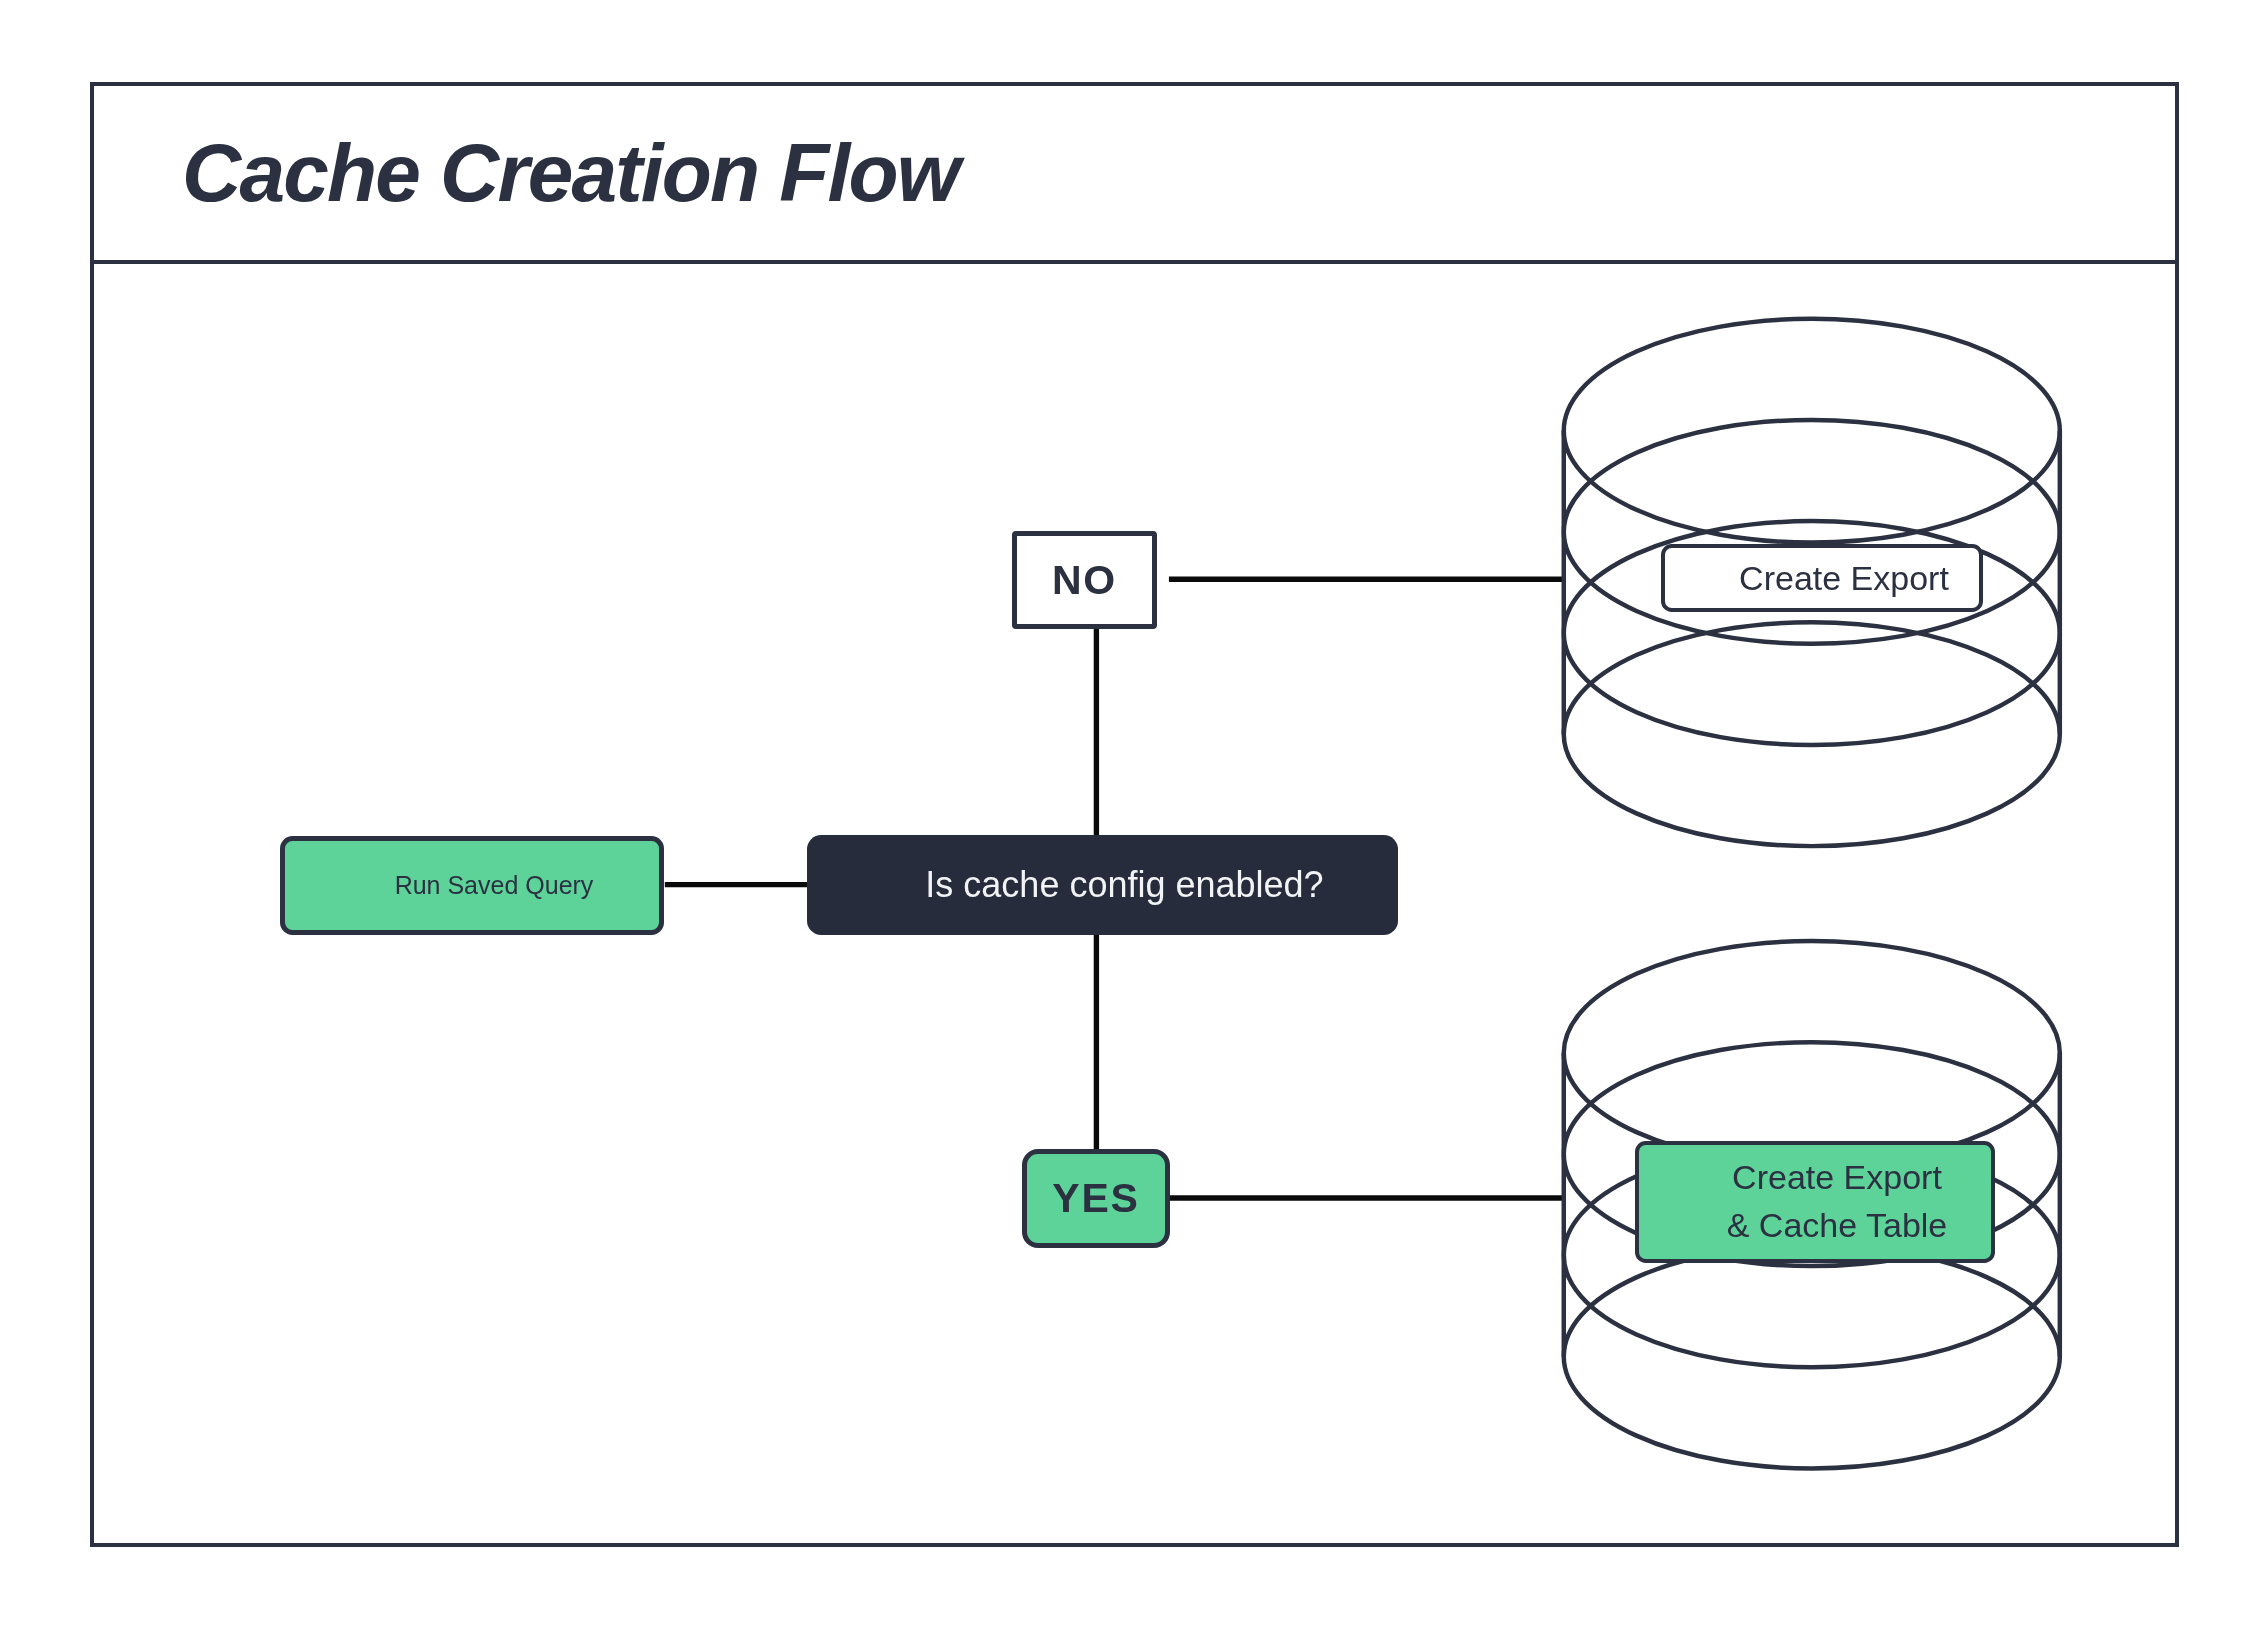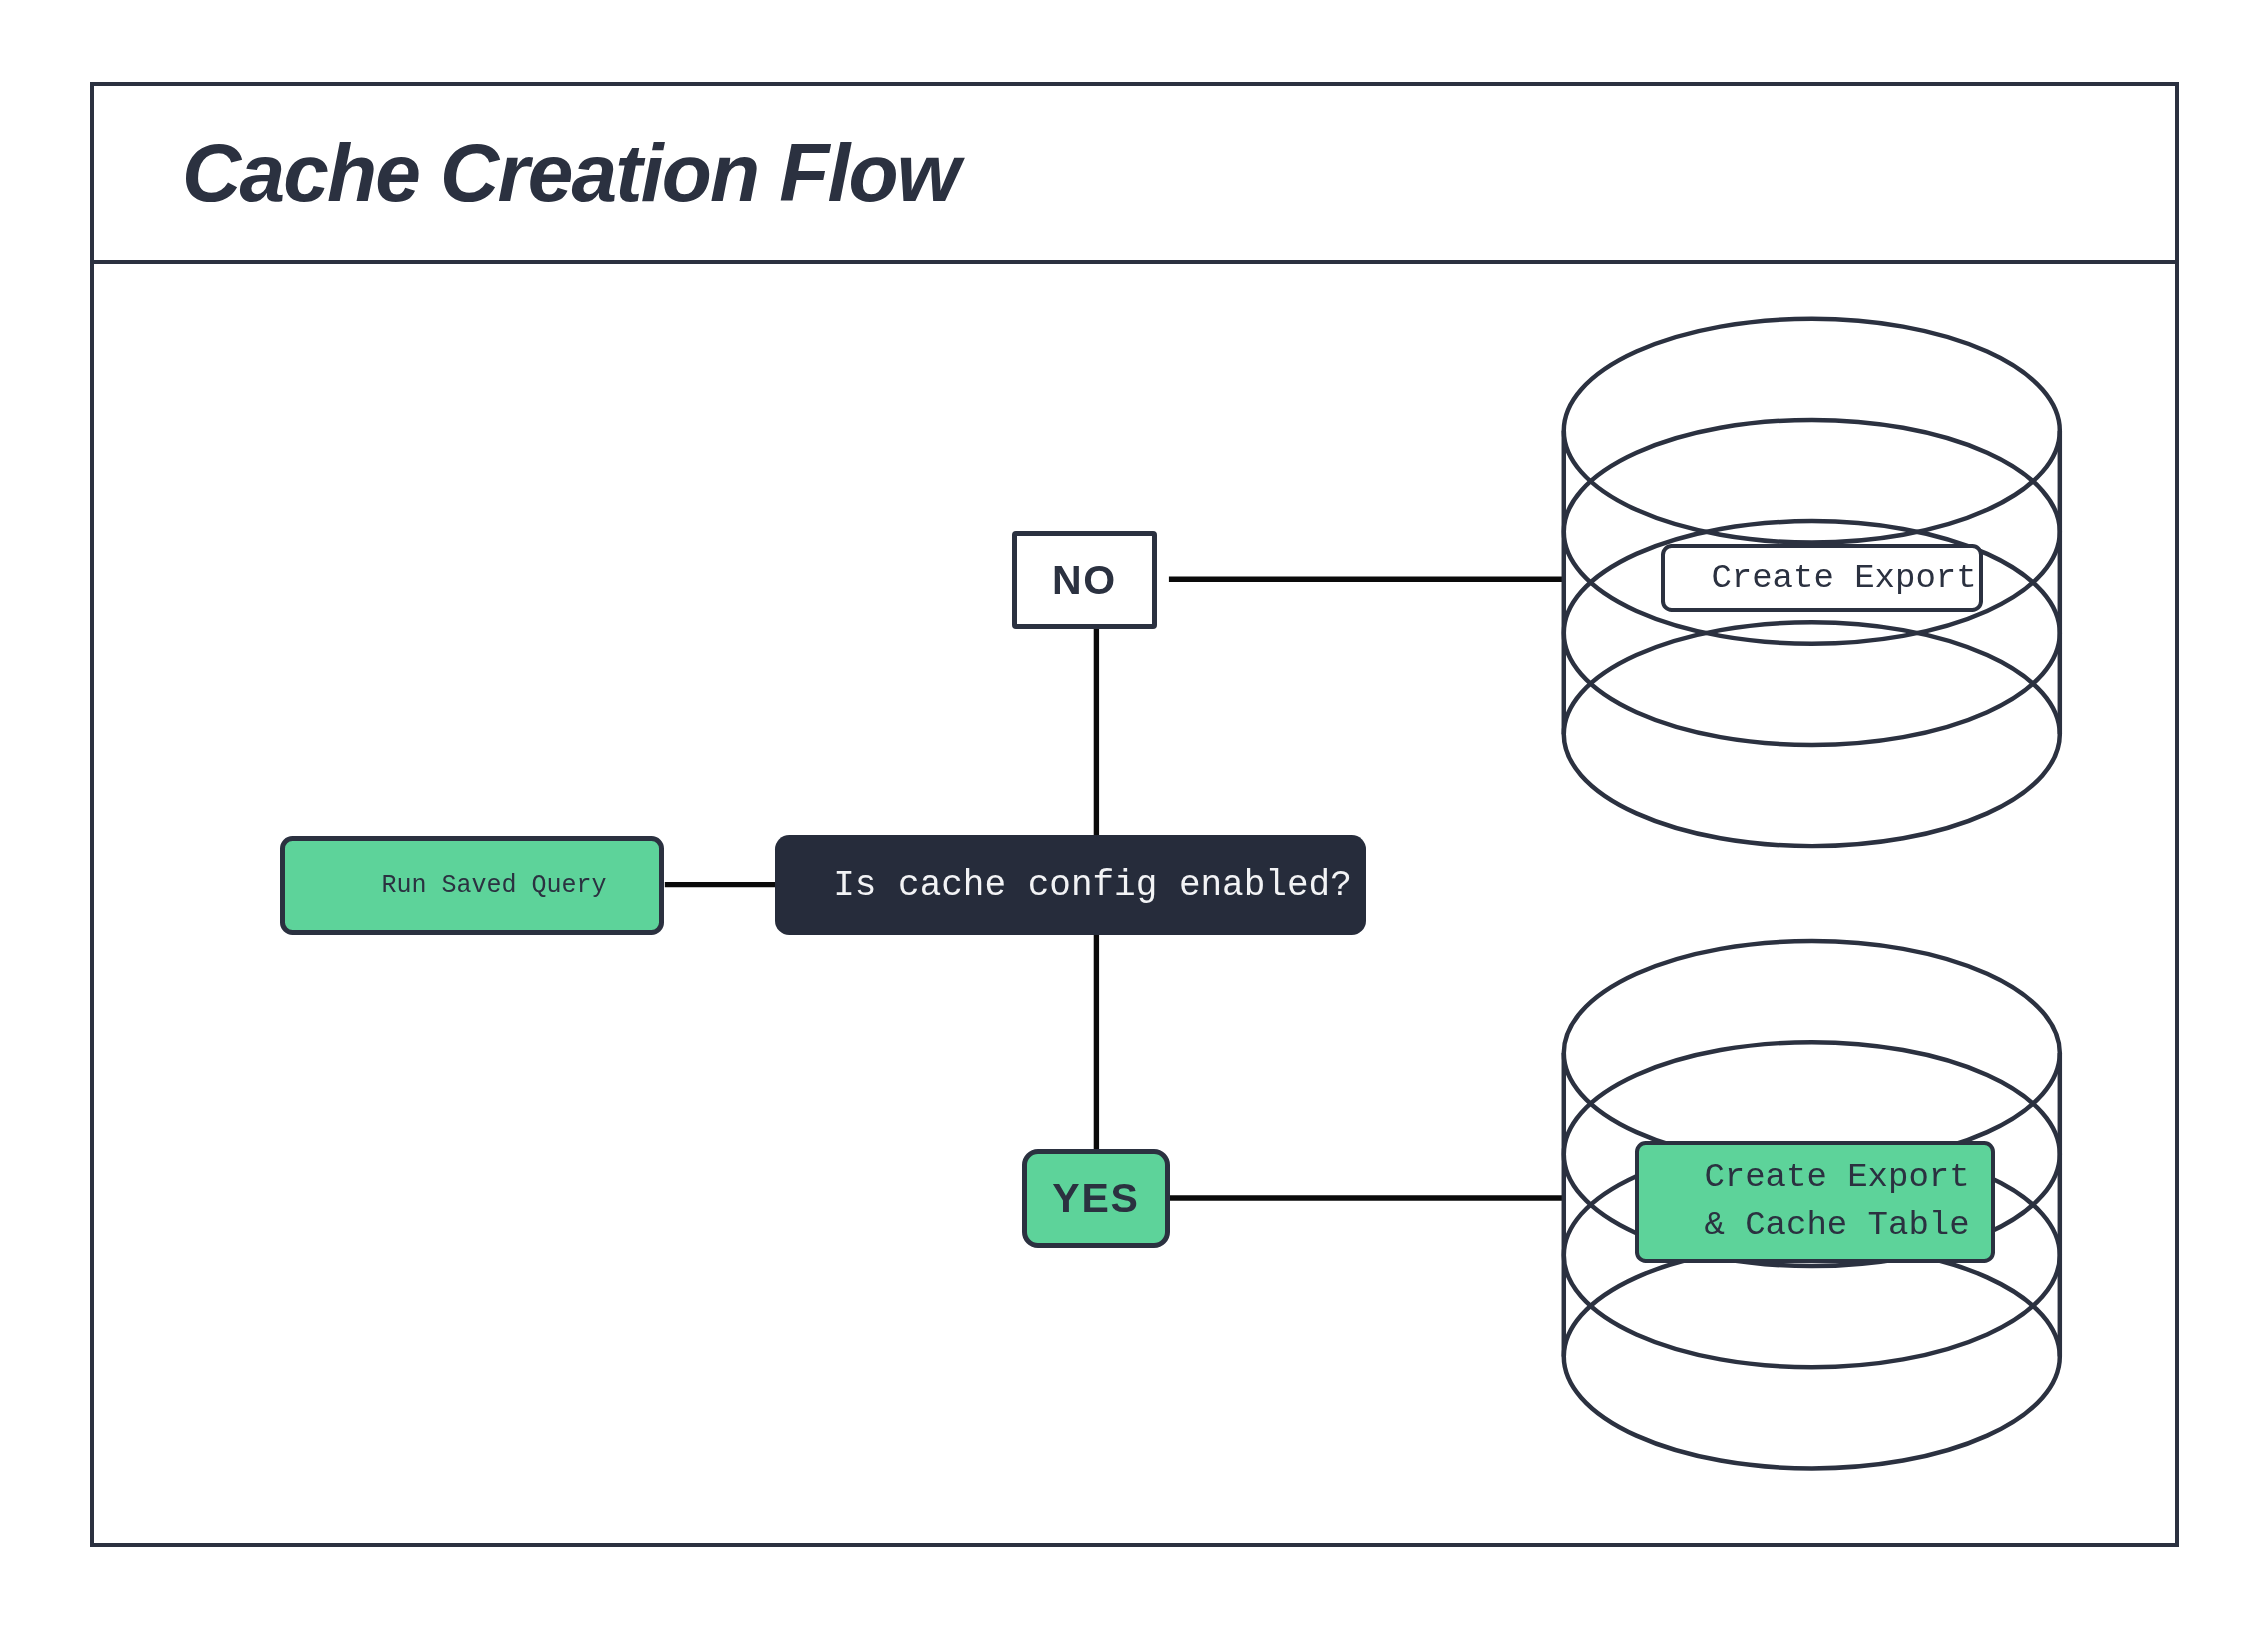--- a/index.html
+++ b/index.html
@@ -44,30 +44,30 @@
 
   .node {
     position: absolute;
     box-sizing: border-box;
     display: flex;
     align-items: center;
     justify-content: center;
     text-align: center;
     color: var(--ink, #2b3140);
   }
-  .mono { font-family: Liberation Mono, monospace; padding-left: 44px; }
+  .mono { font-family: Liberation Sans, sans-serif; padding-left: 44px; }
   .node-start {
     left: 280px; top: 836px; width: 384px; height: 99px;
     background: var(--node-green-bg, #5dd39a);
     border: 5.4px solid var(--ink, #2b3140);
     border-radius: 12.5px;
     font-size: 25px;
   }
   .node-decision {
-    left: 775px; top: 835px; width: 591px; height: 100px;
+    left: 807px; top: 835px; width: 591px; height: 100px;
     background: var(--node-dark-bg, #262c3b);
     color: var(--text-light, #f2f3f5);
     border-radius: 14.3px;
     font-size: 36px;
   }
   .node-no {
     left: 1012px; top: 531px; width: 145px; height: 98px;
     background: var(--node-light-bg, #ffffff);
     border: 5.4px solid var(--ink, #2b3140);
     border-radius: 4px;

